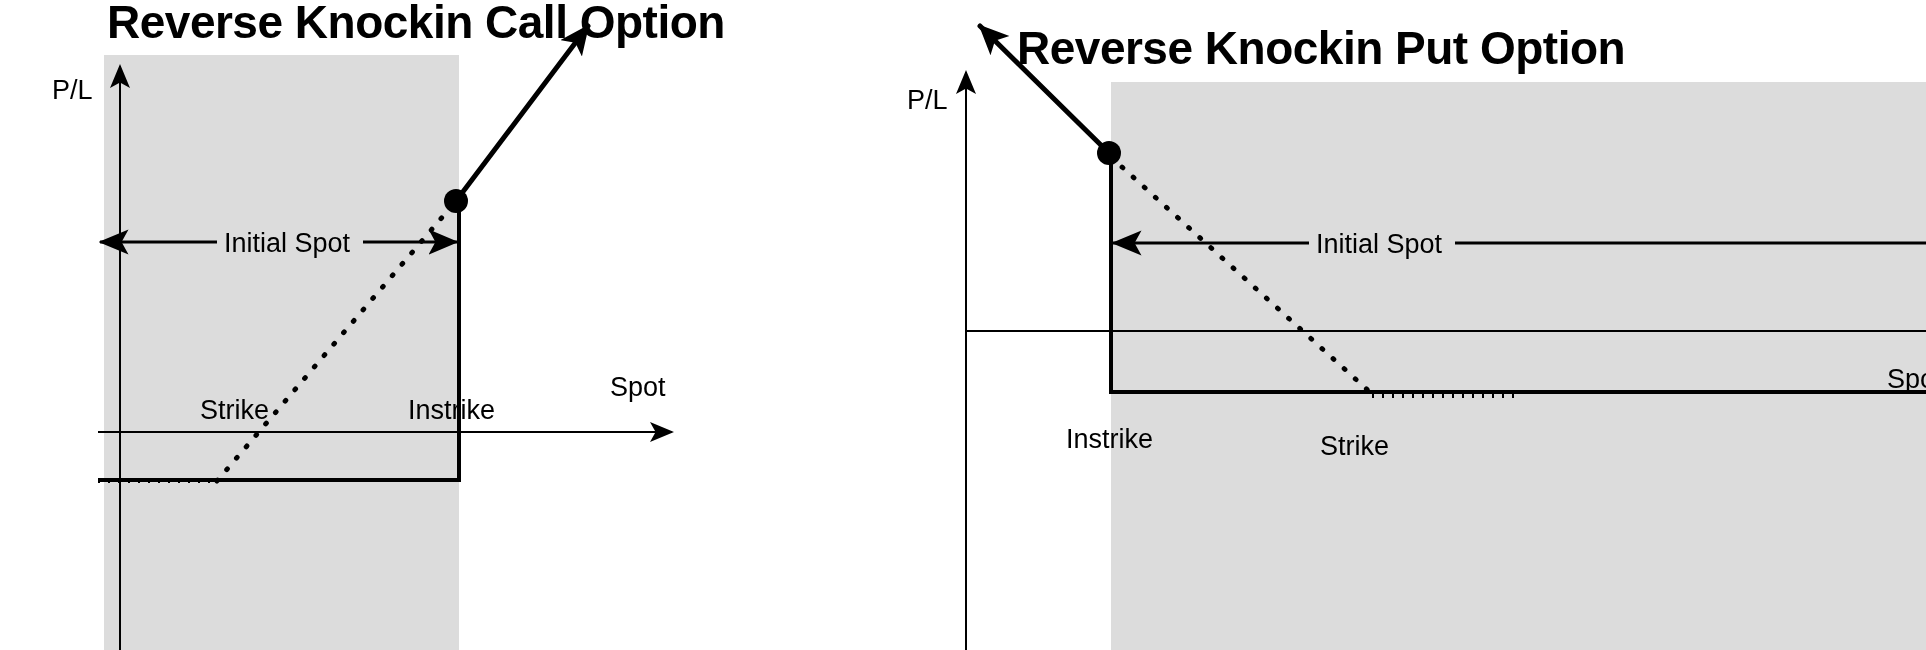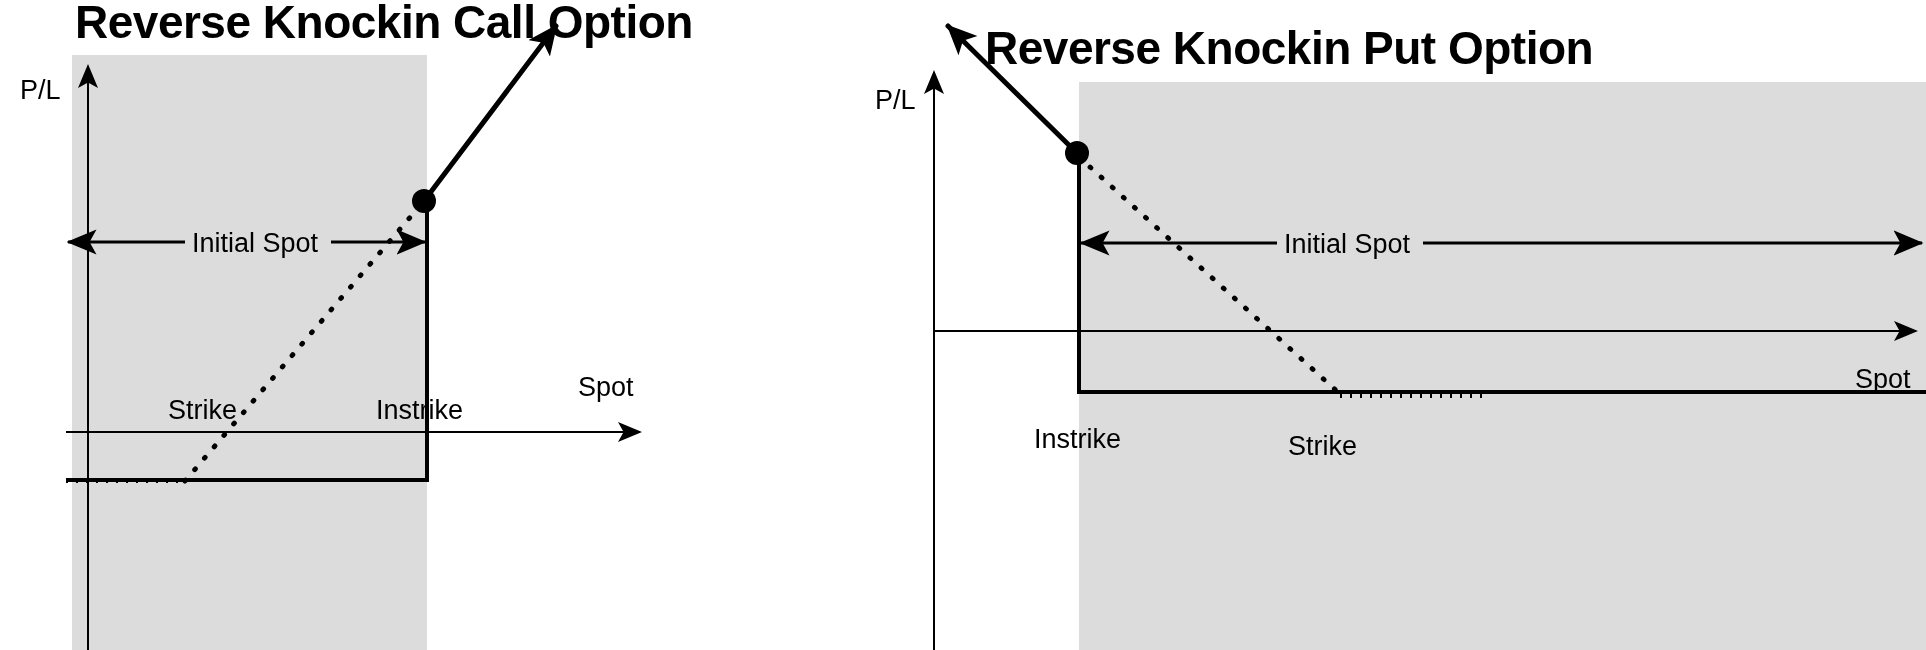--- a/index.html
+++ b/index.html
@@ -11,20 +11,21 @@
     width: 1926px;
     height: 650px;
     overflow: hidden;
     font-family: "Liberation Sans", sans-serif;
   }
   #figure-root {
     position: relative;
     width: 1706px;
     height: 650px;
     background: #ffffff;
+    margin-left: 32px;
   }
   svg.diagram {
     display: block;
     width: 1926px;
     height: 650px;
   }
   text {
     font-family: "Liberation Sans", sans-serif;
     fill: #000000;
   }

